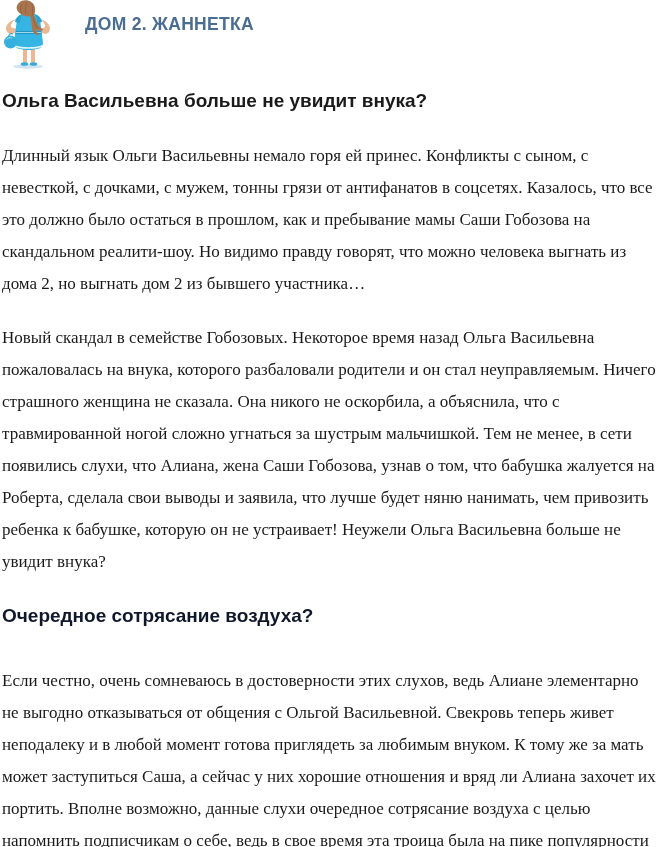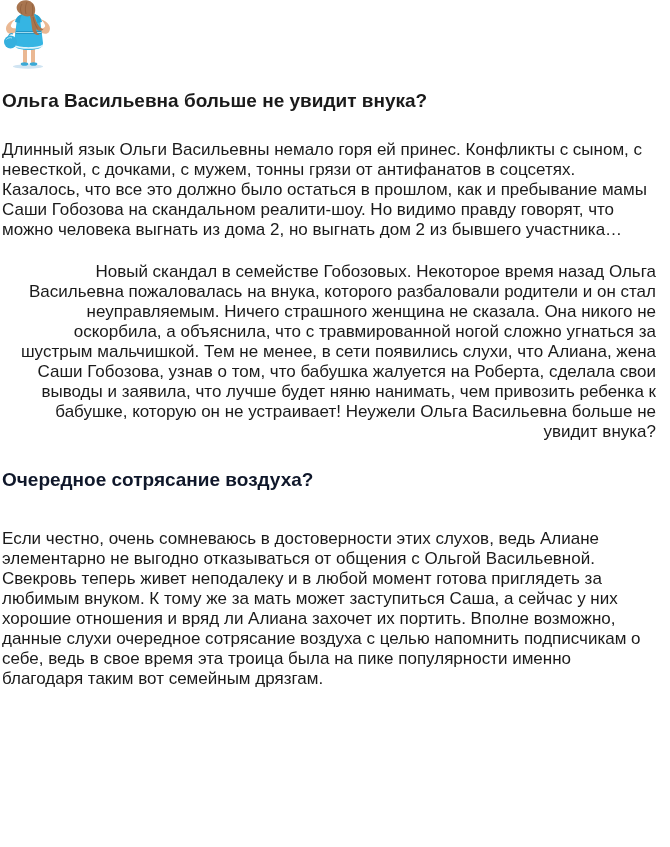--- a/index.html
+++ b/index.html
@@ -42,25 +42,26 @@
   .title {
     margin: 19px 0 0 0;
     font-size: 19px;
     line-height: 24px;
     font-weight: 700;
     color: #1a1a1a;
   }
   .body-par {
     margin: 0;
     font-size: 17px;
-    line-height: 20px;
+    line-height: 32px;
     color: #1a1a1a;
+    font-family: Liberation Serif, serif;
   }
   .par-1 { margin-top: 27px; }
-  .par-2 { margin-top: 22px; text-align: right; }
+  .par-2 { margin-top: 22px; }
   .subheading {
     margin: 26px 0 0 0;
     font-size: 19px;
     line-height: 24px;
     font-weight: 700;
     color: #0f172a;
   }
   .par-3 { margin-top: 37px; }
 </style>
 </head>
@@ -97,20 +98,21 @@
 
         <path d="M21 14 C17 12 15.5 8 17.5 4.5 C19.5 1 24 -0.5 28 0.5 C32 1.5 34.5 4.5 35 8 C35.5 11 35 13 34 15 C35.5 19 36.5 23 39 26 C40.5 27.8 42 29 43.5 29.5 C41 31.5 38 31 36 29 C36.3 31.5 37.5 33.5 39.5 35 C36 35.6 33 33 32.3 29.5 C31.7 26.5 31.5 23 31 20 L30 16 C27 17 23.5 16 21 14 Z" fill="#a8754f"></path>
 
         <path d="M22 4 C20 7 20 11 22 14 M27 2 C25 6 25 10 26 14 M32 4 C33 8 33 12 32 16 M33 17 C34 21 35 25 37.5 28.5" stroke="#8a5a38" stroke-width="0.9" fill="none" opacity="0.7"></path>
 
         <path d="M13 34 C11 33 9 34 8.5 36.5" stroke="#2aa3d2" stroke-width="1.2" fill="none"></path>
         <circle cx="10.5" cy="42" r="6.5" fill="#35b0de"></circle>
         <path d="M6.5 39.5 C7.5 38 10 37.2 12 38" stroke="#bfeaf8" stroke-width="1" fill="none" opacity="0.85"></path>
       </svg>
     </div>
+    <a class="community-name">ДОМ 2. ЖАННЕТКА</a>
   </header>
 
   <article>
     <h1 class="title">Ольга Васильевна больше не увидит внука?</h1>
 
     <p class="body-par par-1">Длинный язык Ольги Васильевны немало горя ей принес. Конфликты с сыном, с невесткой, с дочками, с мужем, тонны грязи от антифанатов в соцсетях. Казалось, что все это должно было остаться в прошлом, как и пребывание мамы Саши Гобозова на скандальном реалити-шоу. Но видимо правду говорят, что можно человека выгнать из дома 2, но выгнать дом 2 из бывшего участника…</p>
 
     <p class="body-par par-2">Новый скандал в семействе Гобозовых. Некоторое время назад Ольга Васильевна пожаловалась на внука, которого разбаловали родители и он стал неуправляемым. Ничего страшного женщина не сказала. Она никого не оскорбила, а объяснила, что с травмированной ногой сложно угнаться за шустрым мальчишкой. Тем не менее, в сети появились слухи, что Алиана, жена Саши Гобозова, узнав о том, что бабушка жалуется на Роберта, сделала свои выводы и заявила, что лучше будет няню нанимать, чем привозить ребенка к бабушке, которую он не устраивает! Неужели Ольга Васильевна больше не увидит внука?</p>
 
     <h2 class="subheading">Очередное сотрясание воздуха?</h2>

